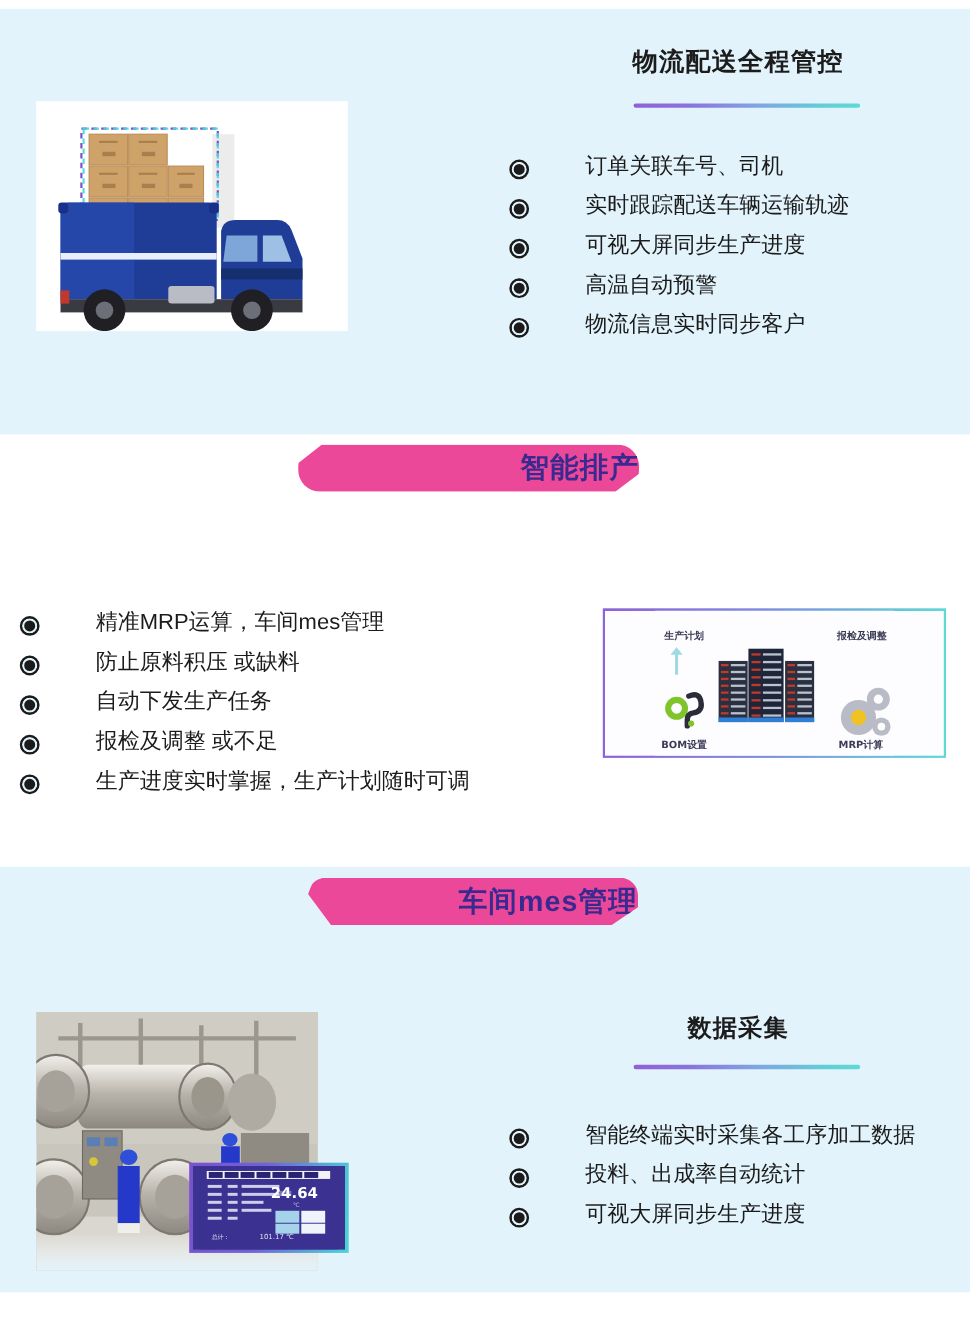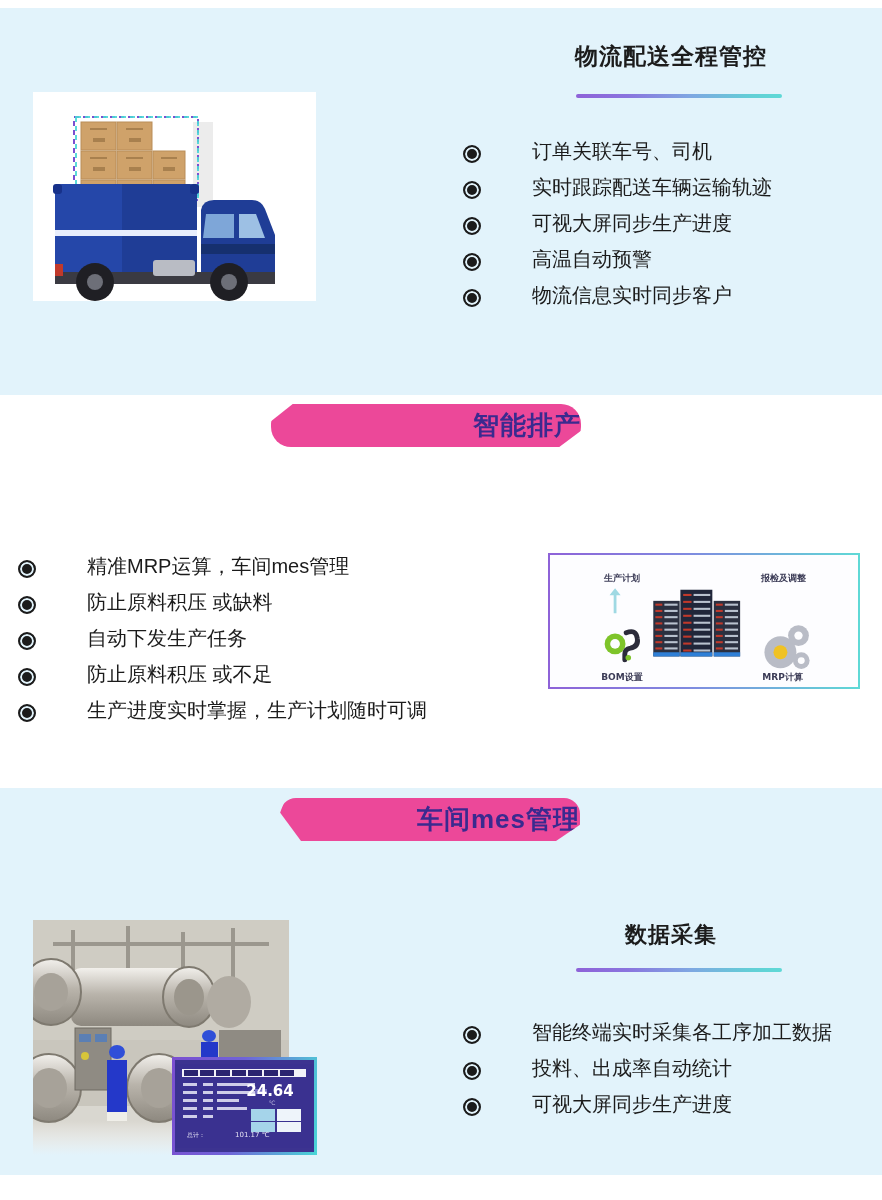--- a/index.html
+++ b/index.html
@@ -93,21 +93,21 @@
   }
   .mrp-svg{display:block;width:100%;height:100%;}
 
   
   #factory-figure{
     position:absolute;left:33px;top:920px;width:256px;height:235px;
     overflow:visible;
   }
   .factory-svg{display:block;width:256px;height:235px;}
   #hmi-overlay{
-    position:absolute;left:172px;top:1057px;width:145px;height:98px;
+    position:absolute;left:172px;top:1057px;width:145px;height:82px;
     box-sizing:border-box;
     border:3px solid transparent;
     background-image:linear-gradient(#3c3390,#3c3390),linear-gradient(100deg,#7b4fd0 0%,#6f63d8 45%,#49d6d6 100%);
     background-origin:border-box;background-clip:content-box,border-box;
   }
   .hmi-svg{display:block;width:100%;height:100%;}
 
   #s3-title{
     position:absolute;left:460px;top:920px;width:422px;
     text-align:center;font-size:22px;font-weight:bold;color:#1c1c1c;letter-spacing:1px;
@@ -228,21 +228,21 @@
     <li>
         <span class="bullet"></span>
         <span class="txt">防止原料积压 或缺料</span>
       </li>
     <li>
         <span class="bullet"></span>
         <span class="txt">自动下发生产任务</span>
       </li>
     <li>
         <span class="bullet"></span>
-        <span class="txt">防止原料积压 或不足</span>
+        <span class="txt">报检及调整 或不足</span>
       </li>
     <li>
         <span class="bullet"></span>
         <span class="txt">生产进度实时掌握，生产计划随时可调</span>
       </li>
   </ul>
 
   <div id="mrp-figure">
     <svg class="mrp-svg" viewBox="0 0 312 190" xmlns="http://www.w3.org/2000/svg">
       <rect x="0" y="0" width="312" height="190" fill="#fdfdff"></rect>

